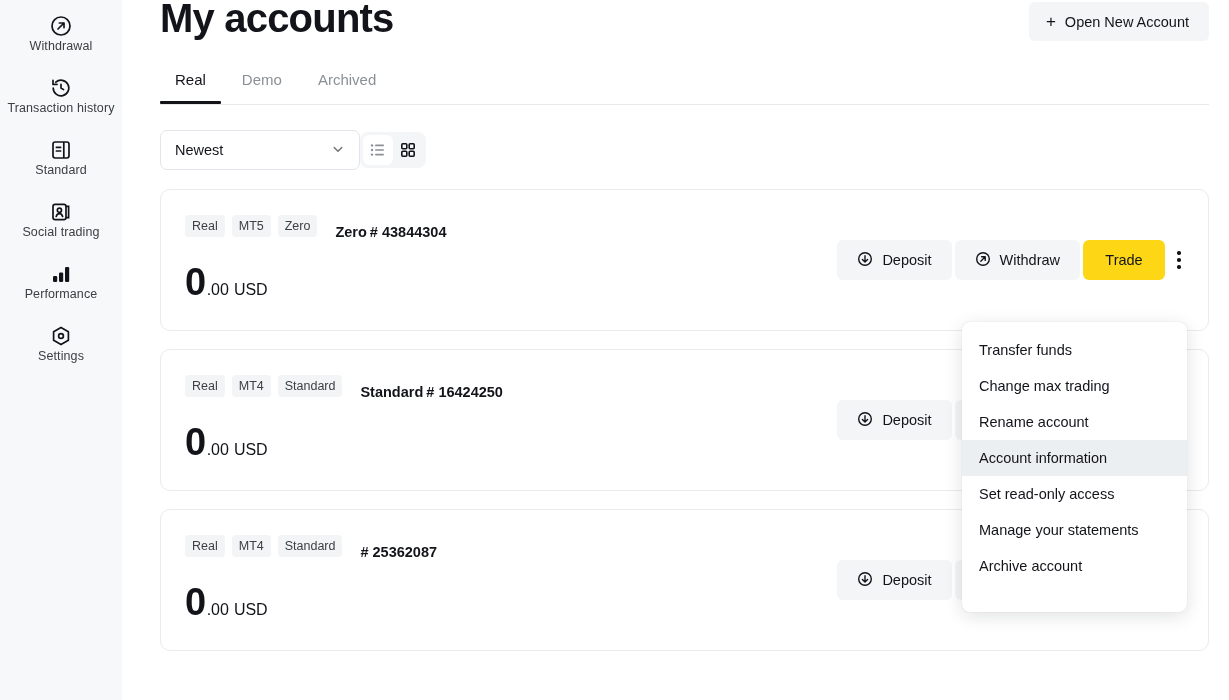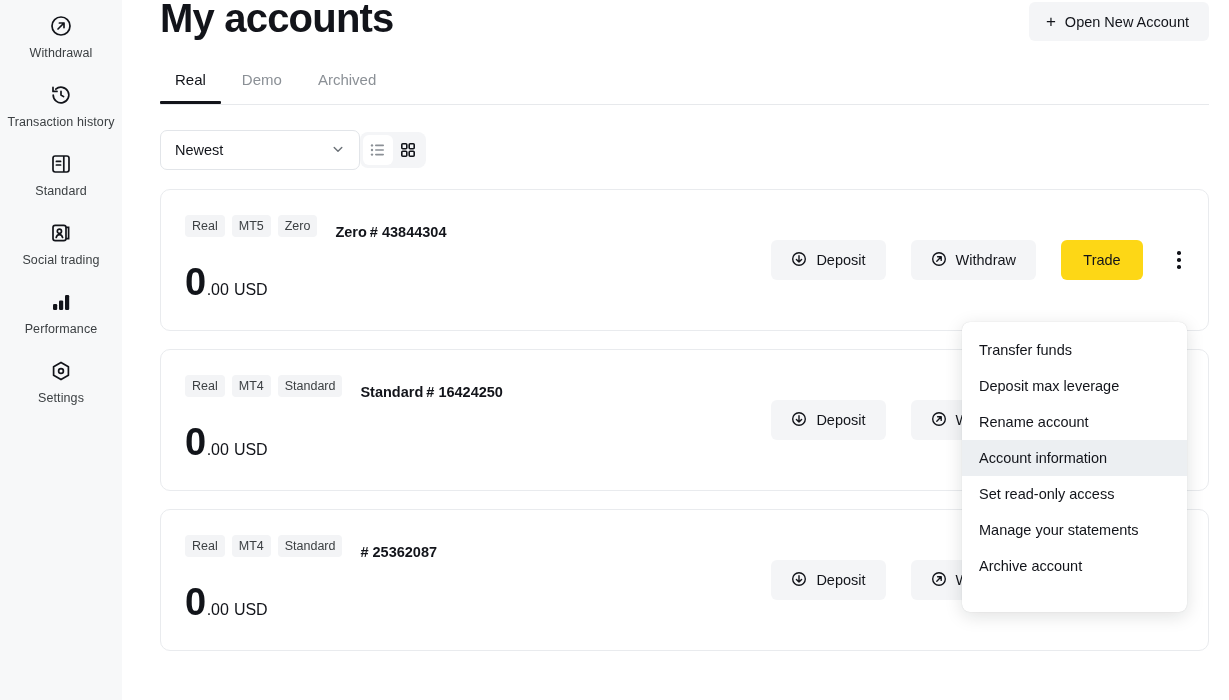--- a/index.html
+++ b/index.html
@@ -18,21 +18,20 @@
     background: #f7f8f9;
     flex: 0 0 122px;
     padding-top: 4px;
     display: flex; flex-direction: column; align-items: center;
   }
   .nav-item {
     width: 122px;
     padding: 10px 6px 12px 6px;
     display: flex; flex-direction: column; align-items: center;
     cursor: pointer;
-    gap: 7px;
   }
   .nav-icon { width: 24px; height: 24px; display: block; color: #12141a; }
   .nav-icon svg { display: block; }
   .nav-label {
     font-size: 12.5px; line-height: 16px; color: #3c4043;
     text-align: center; letter-spacing: 0.1px;
   }
 
   
   .main {
@@ -129,21 +128,21 @@
     display: flex; align-items: baseline;
     color: #12141a;
   }
   .bal-int { font-size: 38px; font-weight: 700; line-height: 40px; letter-spacing: -0.5px; }
   .bal-frac { font-size: 16px; font-weight: 400; margin-left: 1px; }
   .bal-cur { font-size: 16px; font-weight: 400; margin-left: 5px; }
 
   .card-actions {
     position: absolute; right: 18px; top: 50%;
     transform: translateY(-50%);
-    display: flex; align-items: center; gap: 25px;
+    display: flex; align-items: center; gap: 3px;
   }
   .btn {
     display: inline-flex; align-items: center; justify-content: center;
     gap: 9px; border: none; border-radius: 6px; cursor: pointer;
     font-family: inherit; font-size: 14.5px; color: #12141a;
     height: 40px; padding: 0 20px;
   }
   .btn-secondary { background: #f4f5f7; min-width: 112px; }
   .btn-trade { background: #fdd716; min-width: 82px; font-weight: 400; }
   .kebab {
@@ -427,21 +426,21 @@
             <span></span>
           </button>
         </div>
       </section>
 
     </div>
   </main>
 
   <div class="dropdown-menu">
     <div class="menu-item">Transfer funds</div>
-    <div class="menu-item">Deposit max leverage</div>
+    <div class="menu-item">Change max trading</div>
     <div class="menu-item">Rename account</div>
     <div class="menu-item highlight">Account information</div>
     <div class="menu-item">Set read-only access</div>
     <div class="menu-item">Manage your statements</div>
     <div class="menu-item">Archive account</div>
   </div>
 
 </div>
 
 </body></html>

